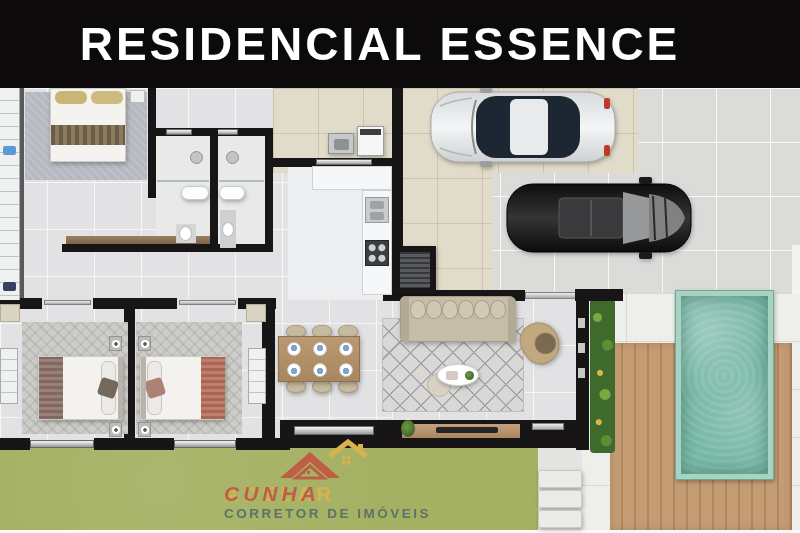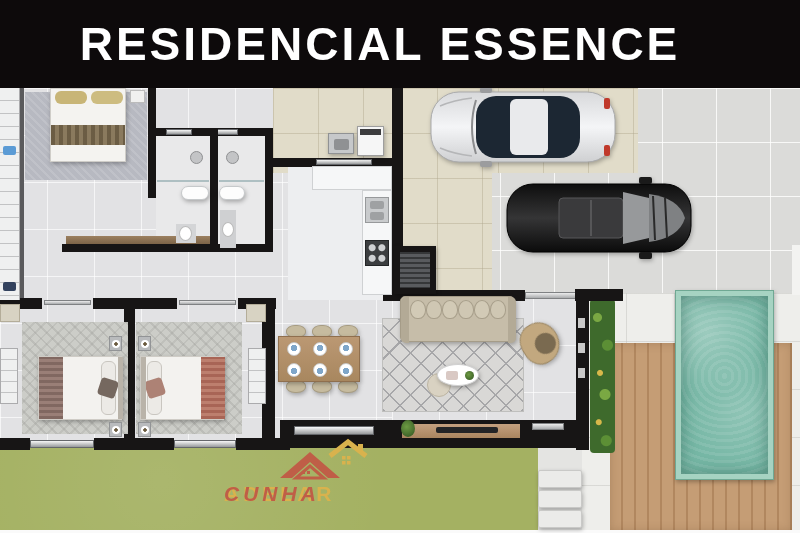--- a/index.html
+++ b/index.html
@@ -295,19 +295,20 @@
         <rect x="75" y="23" width="3.5" height="3.5" fill="#d9b24d"></rect>
       <path d="M8,40 L38,14 L68,40 L56,40 L38,24 L20,40 Z" fill="#bf5e47"></path>
       <path d="M24,40 L38,28 L52,40 Z" fill="none" stroke="#bf5e47" stroke-width="3"></path>
       <rect x="30" y="33" width="3" height="3" fill="#bf5e47"></rect>
         <rect x="35" y="33" width="3" height="3" fill="#bf5e47"></rect>
     </svg>
     <div class="logo-line1" style="left:14px;top:44px;position:absolute;">
       <span class="g">ADELAR</span>
         <span class="r">CUNHA</span>
     </div>
+    <div class="logo-line2" style="left:14px;top:68px;position:absolute;">CORRETOR DE IMÓVEIS</div>
   </div>
 
   <div class="banner">
     <h1>RESIDENCIAL ESSENCE</h1>
   </div>
 
 </div>
 
 </body></html>

